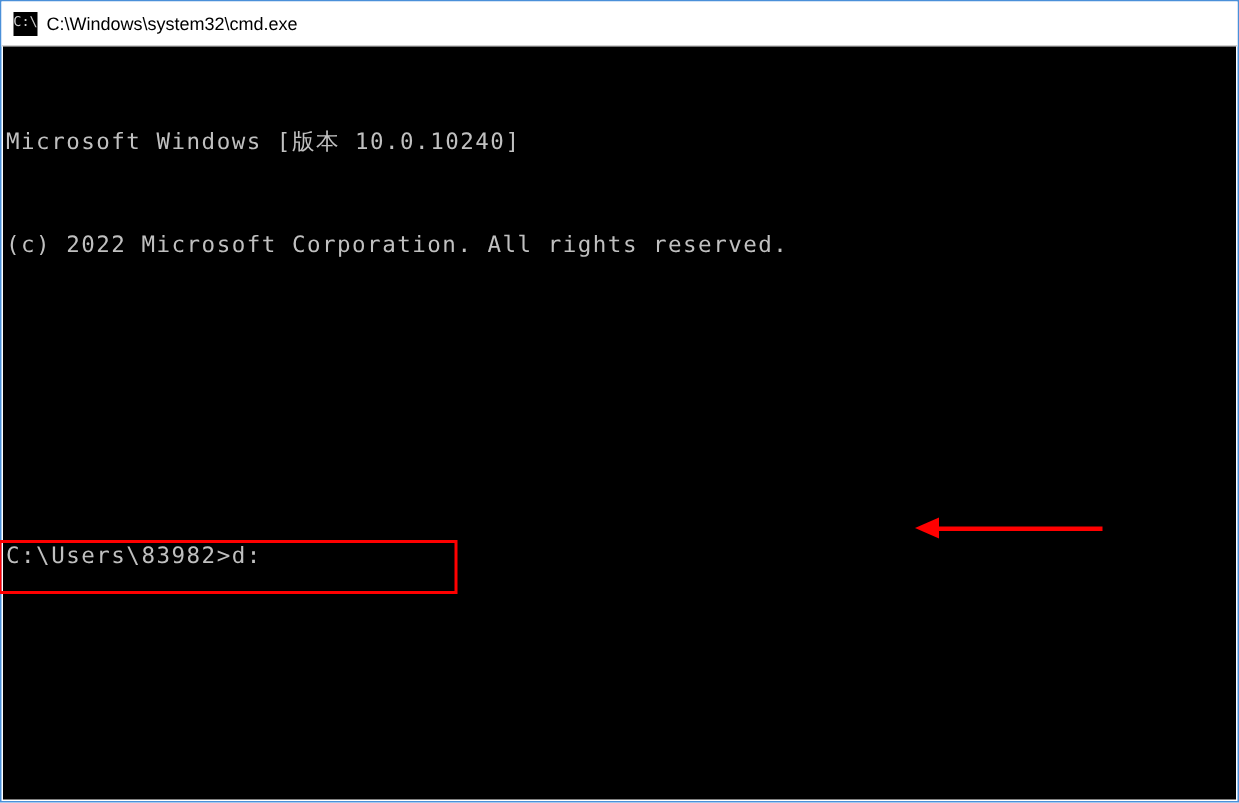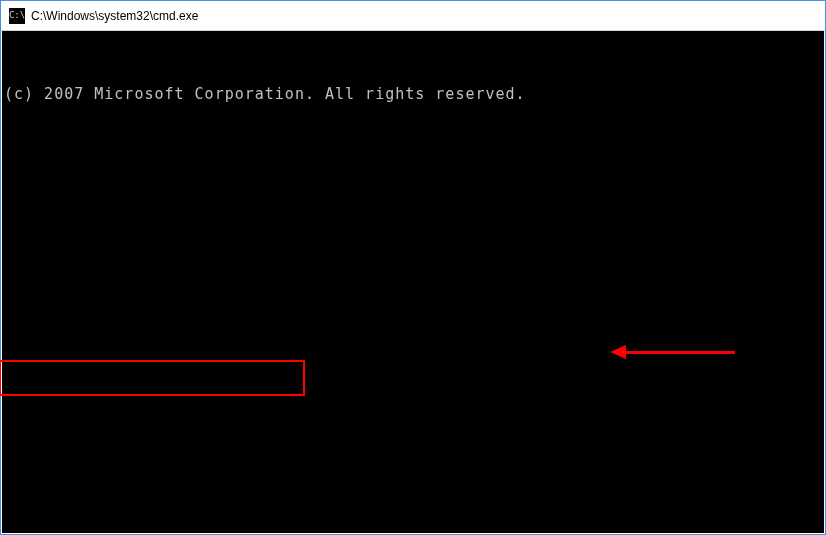--- a/index.html
+++ b/index.html
@@ -19,23 +19,25 @@
 
 <div class="window">
   <div class="titlebar">
     <span class="icon">
       <span>C:\</span>
     </span>
     <span>C:\Windows\system32\cmd.exe</span>
   </div>
 
   <div class="terminal">
-    <div class="line"><span>(c) 2007 Microsoft Corporation. All rights reserved.</span></div>
+    <div class="line"><span>Microsoft Windows [版本 10.0.10240]</span></div>
+    <div class="line"><span>(c) 2022 Microsoft Corporation. All rights reserved.</span></div>
     <div class="line"><span></span></div>
     <div class="line"><span></span></div>
+    <div class="line"><span>C:\Users\83982&gt;d:</span></div>
     <div class="line"><span></span></div>
     
     
     
     
     
     
     
     
     

